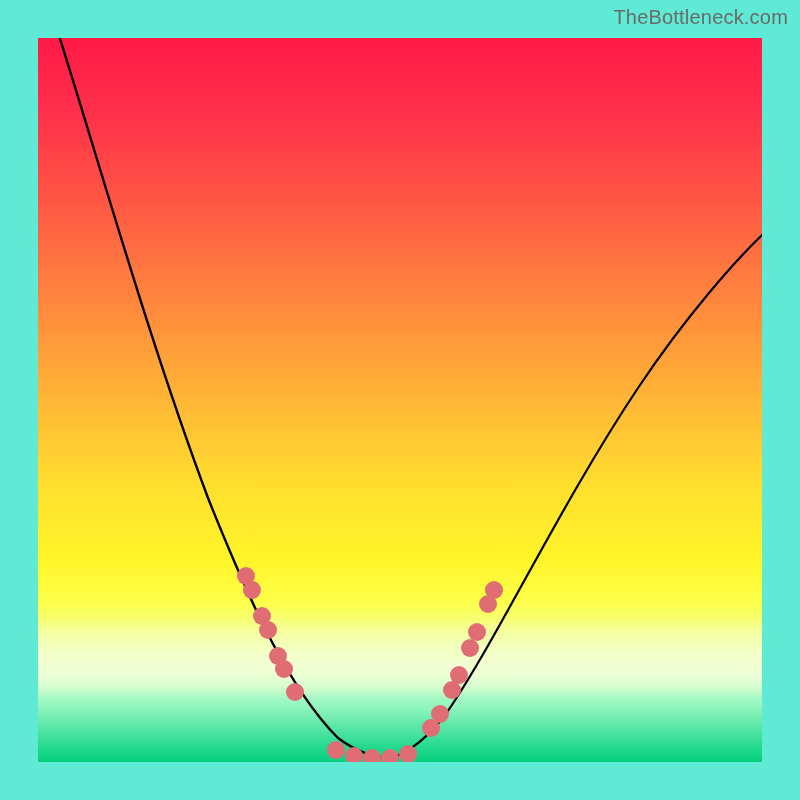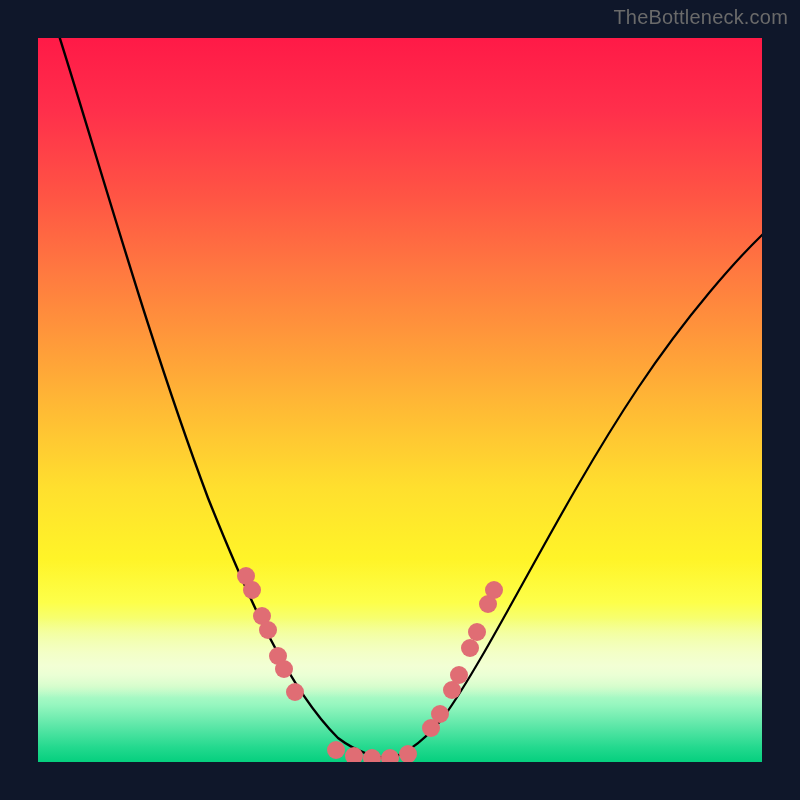--- a/index.html
+++ b/index.html
@@ -10,21 +10,21 @@
     background: #000;
     overflow: hidden;
     font-family: Arial, Helvetica, sans-serif;
   }
   .frame {
     position: absolute;
     left: 0;
     top: 0;
     width: 800px;
     height: 800px;
-    background: #0f172a;
+    background: #5eead4;
   }
   .plot-area {
     position: absolute;
     left: 38px;
     top: 38px;
     width: 724px;
     height: 724px;
     overflow: hidden;
   }
   .gradient-main {

